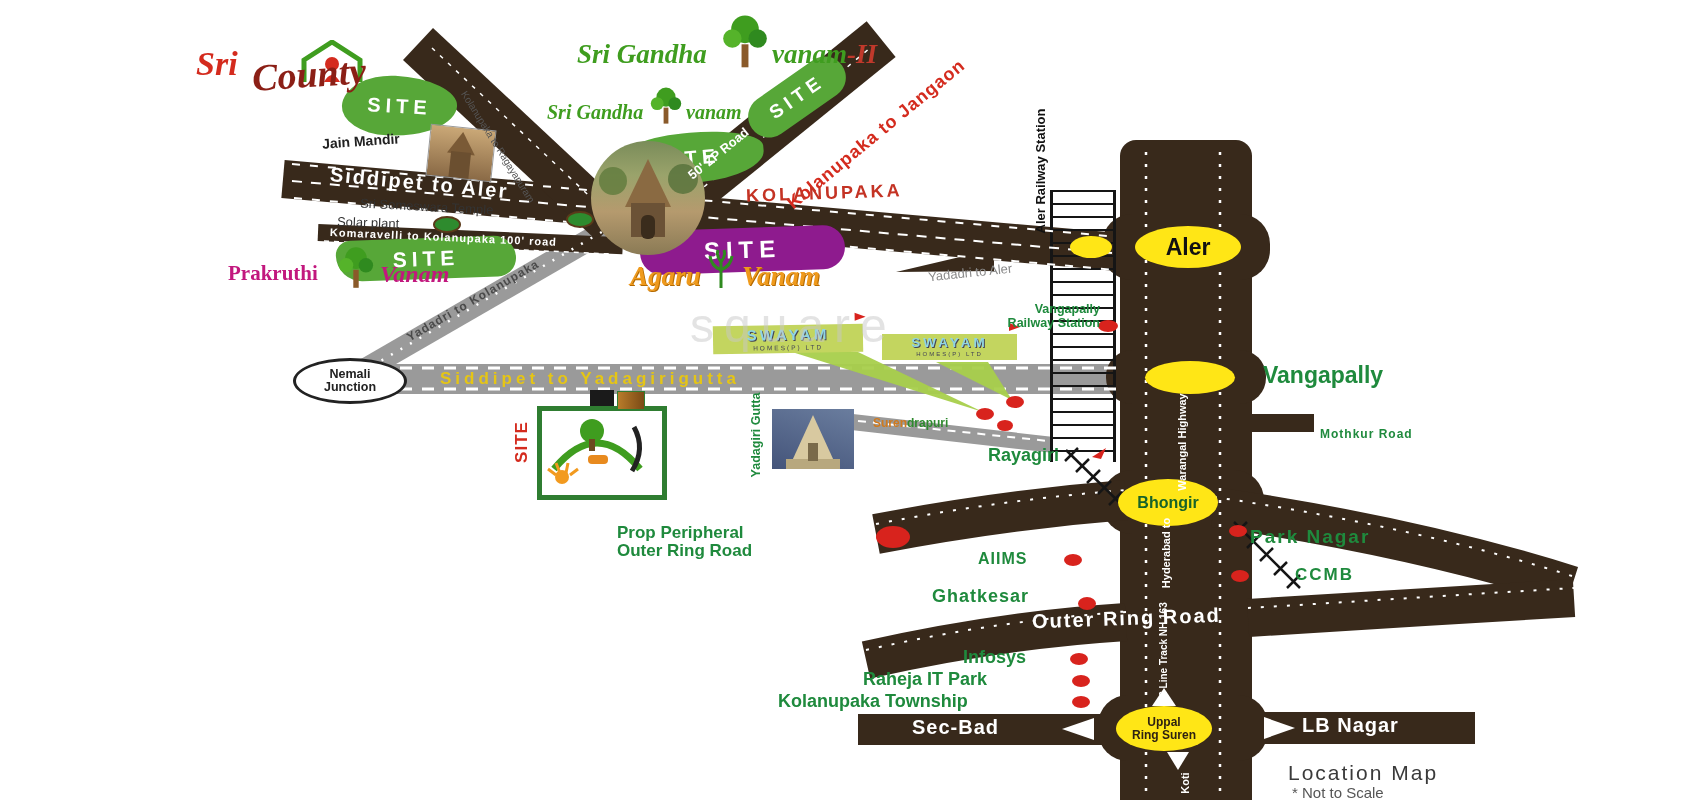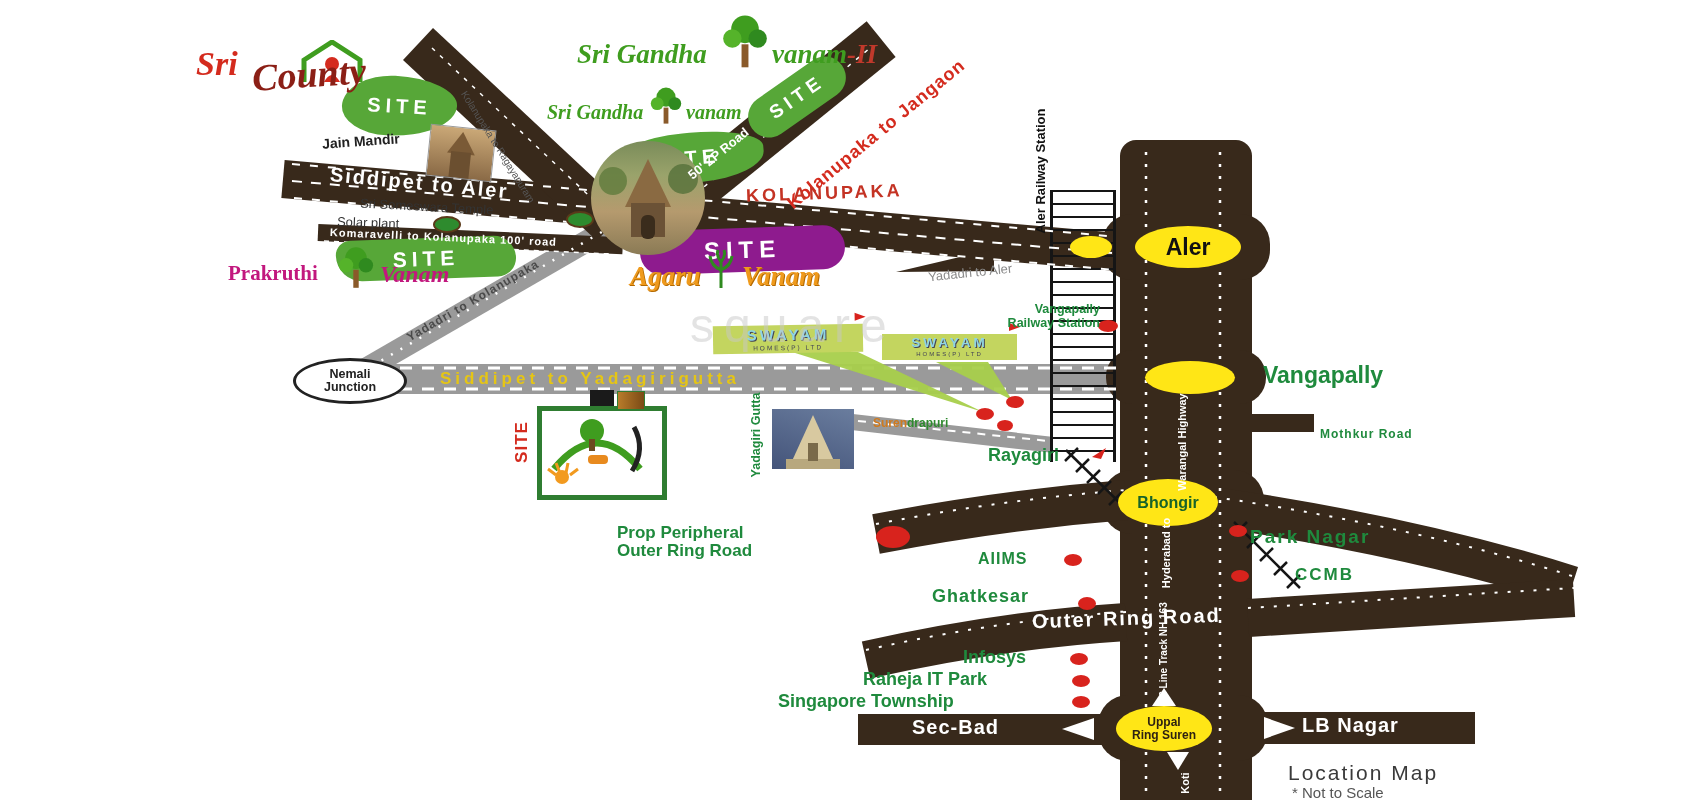--- a/index.html
+++ b/index.html
@@ -287,21 +287,21 @@
   <div class="rdot" style="left:1078px;top:597px;width:18px;height:13px"></div>
   <div class="rdot" style="left:1231px;top:570px;width:18px;height:12px"></div>
   <div class="lbl b green z50" style="left:1295px;top:566px;font-size:17px;letter-spacing:2px">CCMB</div>
 
   <div class="lbl b white z50" style="left:1032px;top:608px;font-size:20px;letter-spacing:2px;transform:rotate(-2deg)">Outer Ring Road</div>
 
   <div class="lbl b green z50" style="left:963px;top:648px;font-size:18px">Infosys</div>
   <div class="rdot" style="left:1070px;top:653px;width:18px;height:12px"></div>
   <div class="lbl b green z50" style="left:863px;top:670px;font-size:18px">Raheja IT Park</div>
   <div class="rdot" style="left:1072px;top:675px;width:18px;height:12px"></div>
-  <div class="lbl b green z50" style="left:778px;top:692px;font-size:18px">Singapore Township</div>
+  <div class="lbl b green z50" style="left:778px;top:692px;font-size:18px">Kolanupaka Township</div>
   <div class="rdot" style="left:1072px;top:696px;width:18px;height:12px"></div>
 
   <div class="vlab b white" style="left:1108px;top:644px;width:110px;font-size:10px">6 Line Track NH 163</div>
 
   <div class="lbl b white z50" style="left:912px;top:717px;font-size:20px;letter-spacing:1px">Sec-Bad</div>
   <div class="lbl b white z50" style="left:1302px;top:715px;font-size:20px;letter-spacing:1px">LB Nagar</div>
   <div class="vlab b white" style="left:1160px;top:777px;width:50px;font-size:11px">Koti</div>
 
   <div class="lbl z50" style="left:1288px;top:762px;font-size:21px;color:#3a3a3a;letter-spacing:2px">Location Map</div>
   <div class="lbl z50" style="left:1292px;top:785px;font-size:15px;color:#555">* Not to Scale</div>

